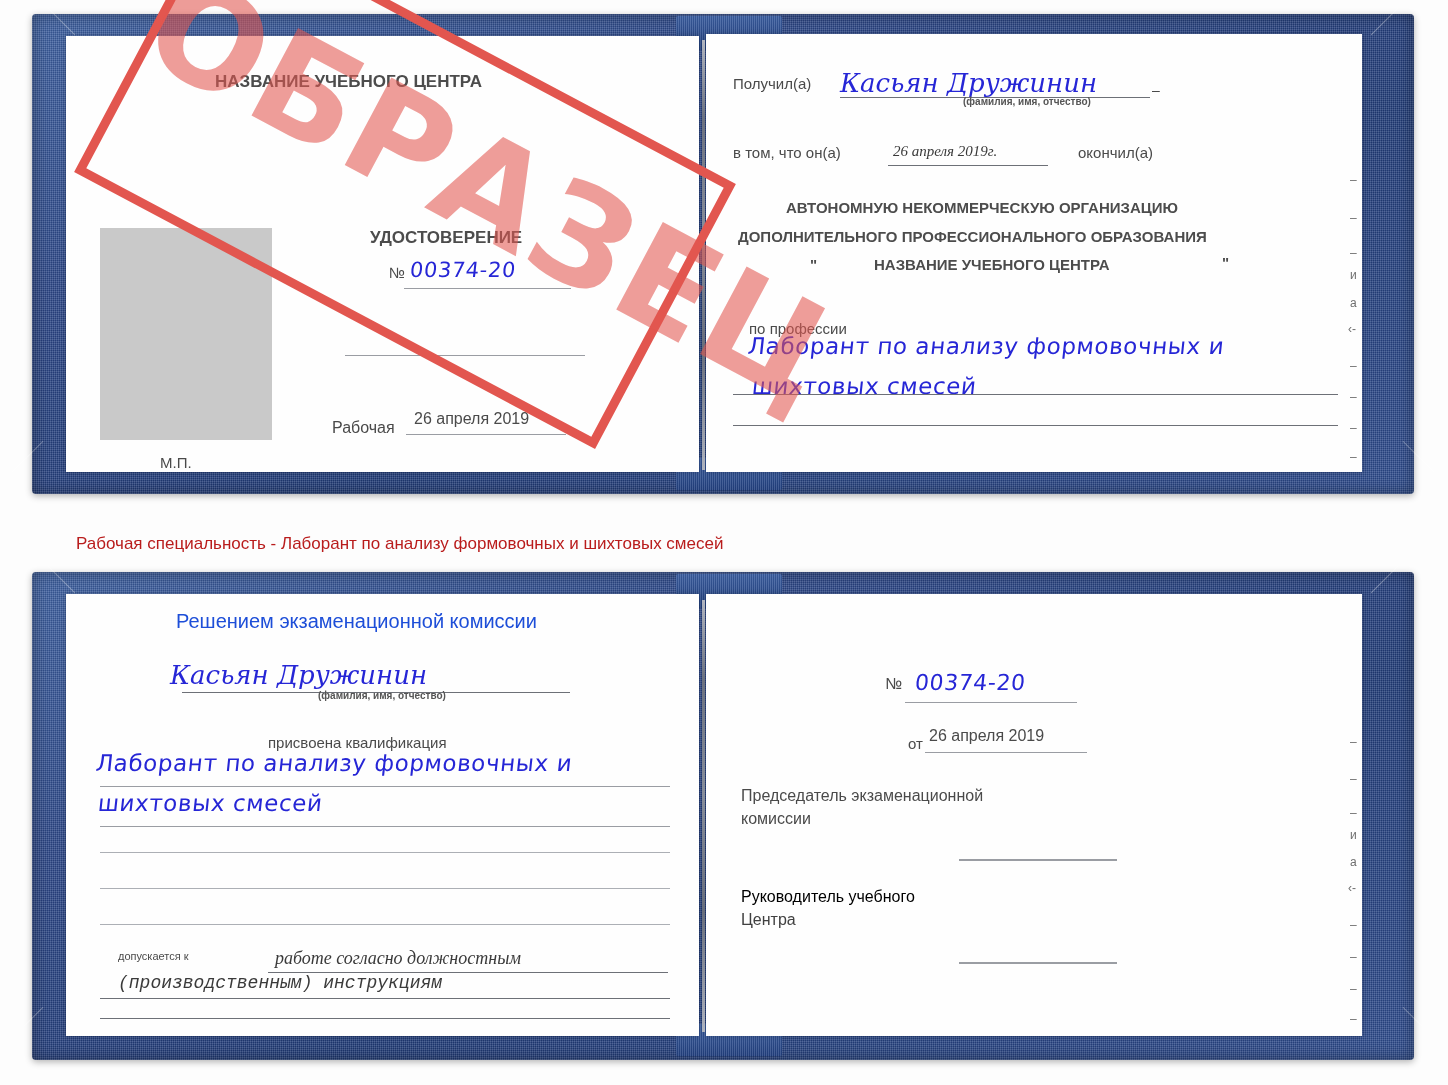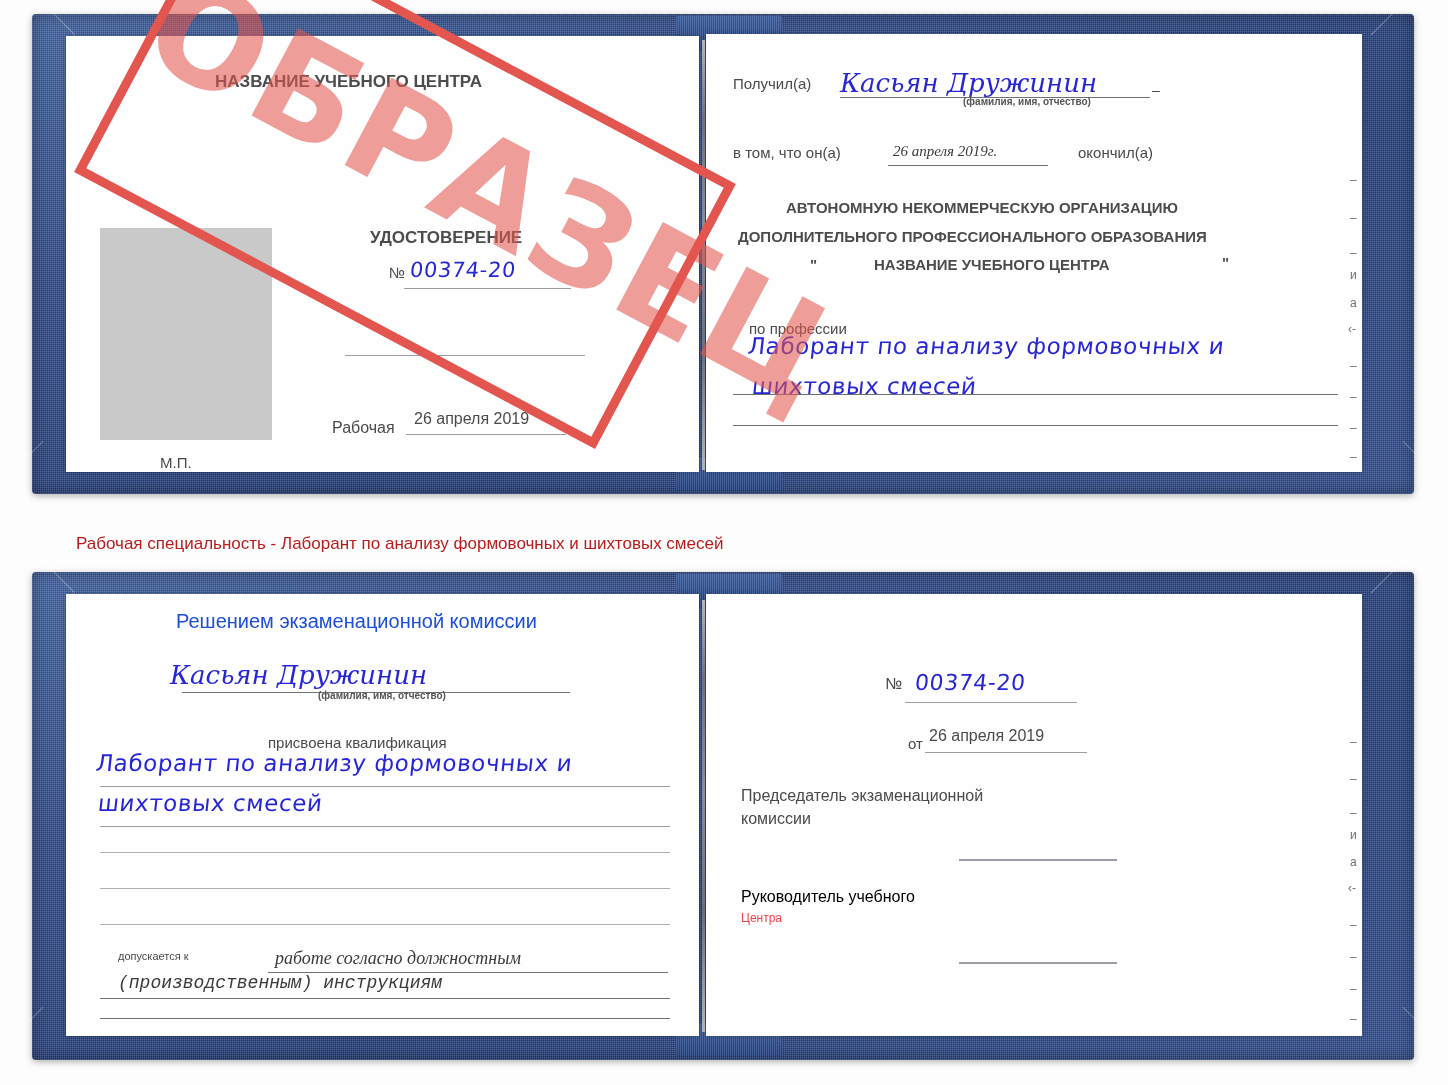--- a/index.html
+++ b/index.html
@@ -283,21 +283,21 @@
 
   <div class="t" style="left:908px; top:735px; font-size:15px;">от</div>
   <div class="t" style="left:929px; top:727px; font-size:16px; color:#4a4a4a;">26 апреля 2019</div>
   <div class="line" style="left:925px; top:752px; width:162px;"></div>
 
   <div class="t" style="left:741px; top:787px; font-size:16px; color:#4a4a4a;">Председатель экзаменационной</div>
   <div class="t" style="left:741px; top:810px; font-size:16px; color:#4a4a4a;">комиссии</div>
   <div class="line" style="left:959px; top:859px; width:158px; height:2px;"></div>
 
   <div class="t" style="left:741px; top:888px; font-size:16px; color:#000000;">Руководитель учебного</div>
-  <div class="t" style="left:741px; top:911px; font-size:12px; color:#ef4444;">Центра</div>
+  <div class="t" style="left:741px; top:911px; font-size:16px; color:#404040;">Центра</div>
   <div class="line" style="left:959px; top:962px; width:158px; height:2px;"></div>
 
   <div class="artifact" style="left:1350px; top:735px;">–</div>
   <div class="artifact" style="left:1350px; top:772px;">–</div>
   <div class="artifact" style="left:1350px; top:806px;">–</div>
   <div class="artifact" style="left:1350px; top:828px;">и</div>
   <div class="artifact" style="left:1350px; top:855px;">а</div>
   <div class="artifact" style="left:1348px; top:881px;">‹-</div>
   <div class="artifact" style="left:1350px; top:918px;">–</div>
   <div class="artifact" style="left:1350px; top:950px;">–</div>

